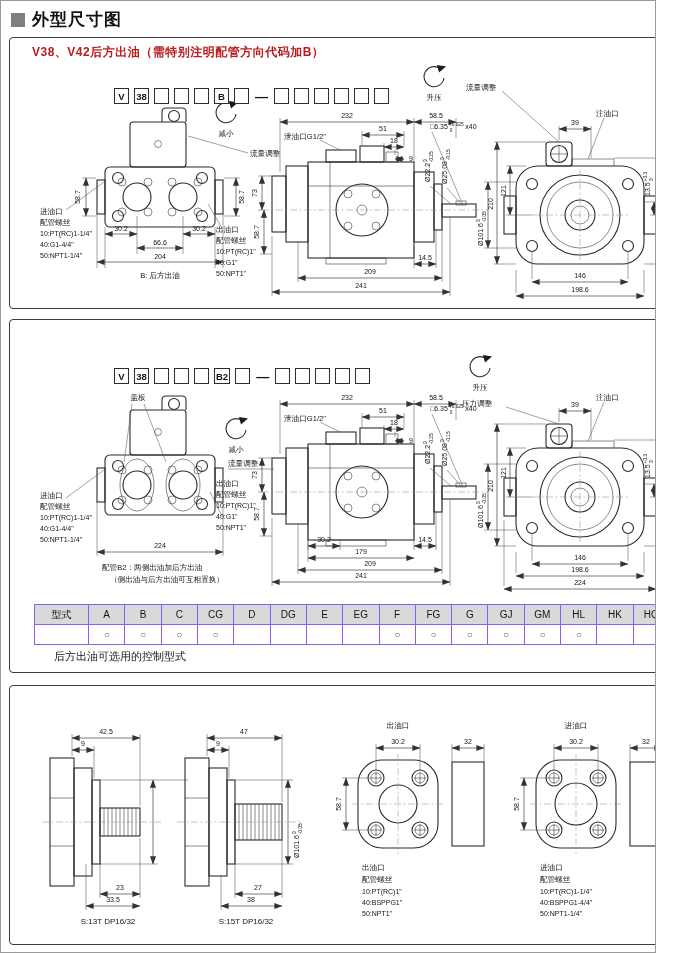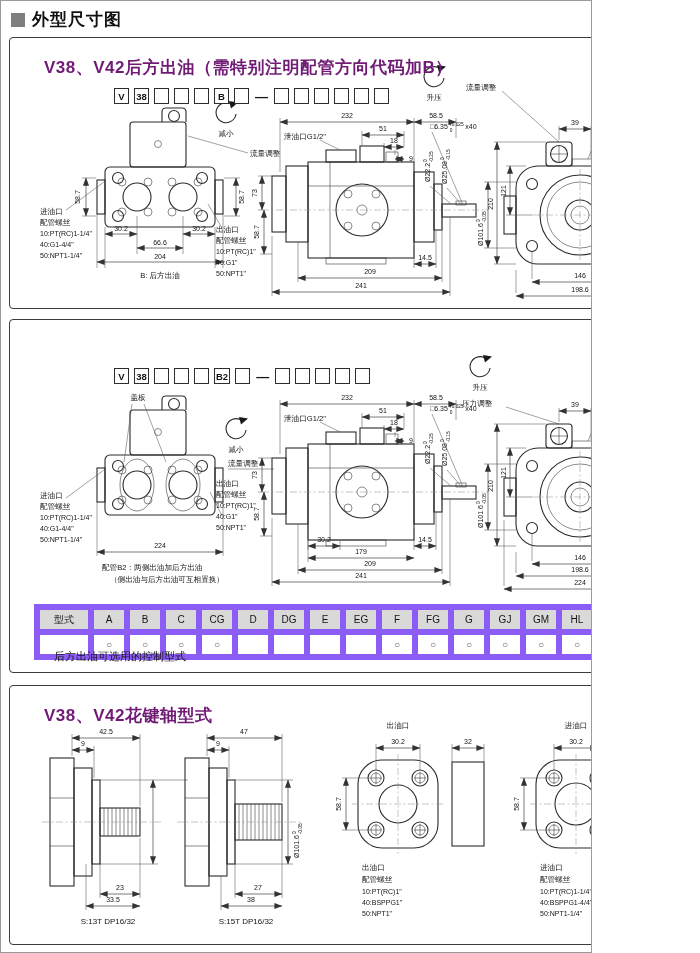--- a/index.html
+++ b/index.html
@@ -1,45 +1,45 @@
 <!DOCTYPE html>
 <html><head>
 <meta charset="utf-8">
 <style>
   html,body{margin:0;padding:0;background:#fff;}
-  .page{position:relative;width:592px;height:953px;box-sizing:border-box;border:1px solid #9a9a9a;
+  .page{position:relative;width:656px;height:953px;box-sizing:border-box;border:1px solid #9a9a9a;
         background:#fff;font-family:"Liberation Sans","DejaVu Sans",sans-serif;overflow:hidden;padding-left:26px;}
   .page-header{position:absolute;left:10px;top:7px;display:flex;align-items:center;gap:7px;}
   .hdr-sq{width:14px;height:14px;background:#7f7f7f;display:inline-block;}
   .hdr-title{font-size:17px;font-weight:bold;color:#101010;letter-spacing:1px;}
   .panel{position:absolute;left:8px;width:684px;border:1.5px solid #3c3c3c;border-radius:4px;
          background:#fff;box-sizing:border-box;}
   #p1{top:36px;height:272px;}
   #p2{top:318px;height:354px;}
   #p3{top:684px;height:260px;}
-  .panel h2{position:absolute;left:22px;top:6px;margin:12px;font-size:17px;color:#701a75;font-weight:bold;letter-spacing:0.5px;z-index:3;}
+  .panel h2{position:absolute;left:22px;top:6px;margin:0;font-size:12px;color:#b91c1c;font-weight:bold;letter-spacing:0.5px;z-index:3;}
   .code-row{position:absolute;display:flex;align-items:center;gap:5px;z-index:3;}
   #p1 .code-row{left:104px;top:50px;}
   #p2 .code-row{left:104px;top:48px;}
   .cbx{display:inline-flex;align-items:center;justify-content:center;min-width:15px;height:16px;
        border:1.4px solid #2c2c2c;font-size:9.5px;font-weight:bold;color:#161616;padding:0 1px;box-sizing:border-box;background:#fff;}
   .cdash{font-size:13px;font-weight:bold;color:#161616;margin:0 1px;}
   svg.draw{position:absolute;left:0;top:0;}
   svg .ln{fill:none;stroke:#2b2b2b;stroke-width:1.1;}
   svg .lt{fill:none;stroke:#2b2b2b;stroke-width:0.55;}
   svg .ext{fill:none;stroke:#555;stroke-width:0.55;}
   svg .dim{stroke:#444;stroke-width:0.7;marker-start:url(#arr);marker-end:url(#arr);}
   svg .cl{fill:none;stroke:#888;stroke-width:0.5;stroke-dasharray:7 2.5 2 2.5;}
   svg .arw{fill:#1a1a1a;stroke:none;}
   svg text{font-family:"Liberation Sans","DejaVu Sans",sans-serif;font-size:7px;fill:#141414;}
   svg .dm{text-anchor:middle;}
   svg .cn{font-size:7.6px;}
   svg .sup,svg .sub{font-size:4.8px;}
   .ttable{position:absolute;left:24px;top:284px;width:636px;border-collapse:collapse;table-layout:fixed;z-index:3;}
-  .ttable th,.ttable td{border:6px solid #8b5cf6;height:19px;text-align:center;padding:0;overflow:hidden;}
+  .ttable th,.ttable td{border:1px solid #8b5cf6;height:19px;text-align:center;padding:0;overflow:hidden;}
   .ttable th{background:#d9d9d9;font-size:10px;font-weight:normal;color:#141414;}
   .ttable td{font-size:10px;color:#666;background:#fff;}
   .table-caption{position:absolute;left:44px;top:329px;font-size:11px;color:#141414;z-index:3;}
 </style>
 </head>
 <body>
 
 <svg width="0" height="0" style="position:absolute" aria-hidden="true">
   <defs>
     <marker id="arr" viewBox="0 0 10 10" refX="8.5" refY="5" markerWidth="9" markerHeight="9" orient="auto-start-reverse" markerUnits="userSpaceOnUse">
@@ -457,21 +457,20 @@
         <td>○</td>
         <td></td>
         <td></td>
       </tr>
     </tbody>
       </table>
     <div class="table-caption">后方出油可选用的控制型式</div>
   </section>
 
   <section class="panel" id="p3">
-    <h2>V38、V42花键轴型式</h2>
 
     <svg class="draw" width="684" height="260" viewBox="0 0 684 260">
 
       <g>
         <path class="ext" d="M62,70V48M130,120V48M84,92V60M90,152V212M130,152V212M76,178V224M90,94H148M178,94H148M90,178H148"></path>
         <line class="dim" x1="62" y1="52" x2="130" y2="52"></line>
         <text class="dm" x="96" y="48">42.5</text>
         <line class="dim" x1="62" y1="64" x2="84" y2="64"></line>
         <text class="dm" x="73" y="60">9</text>
         <rect class="ln" x="40" y="72" width="24" height="128"></rect>

